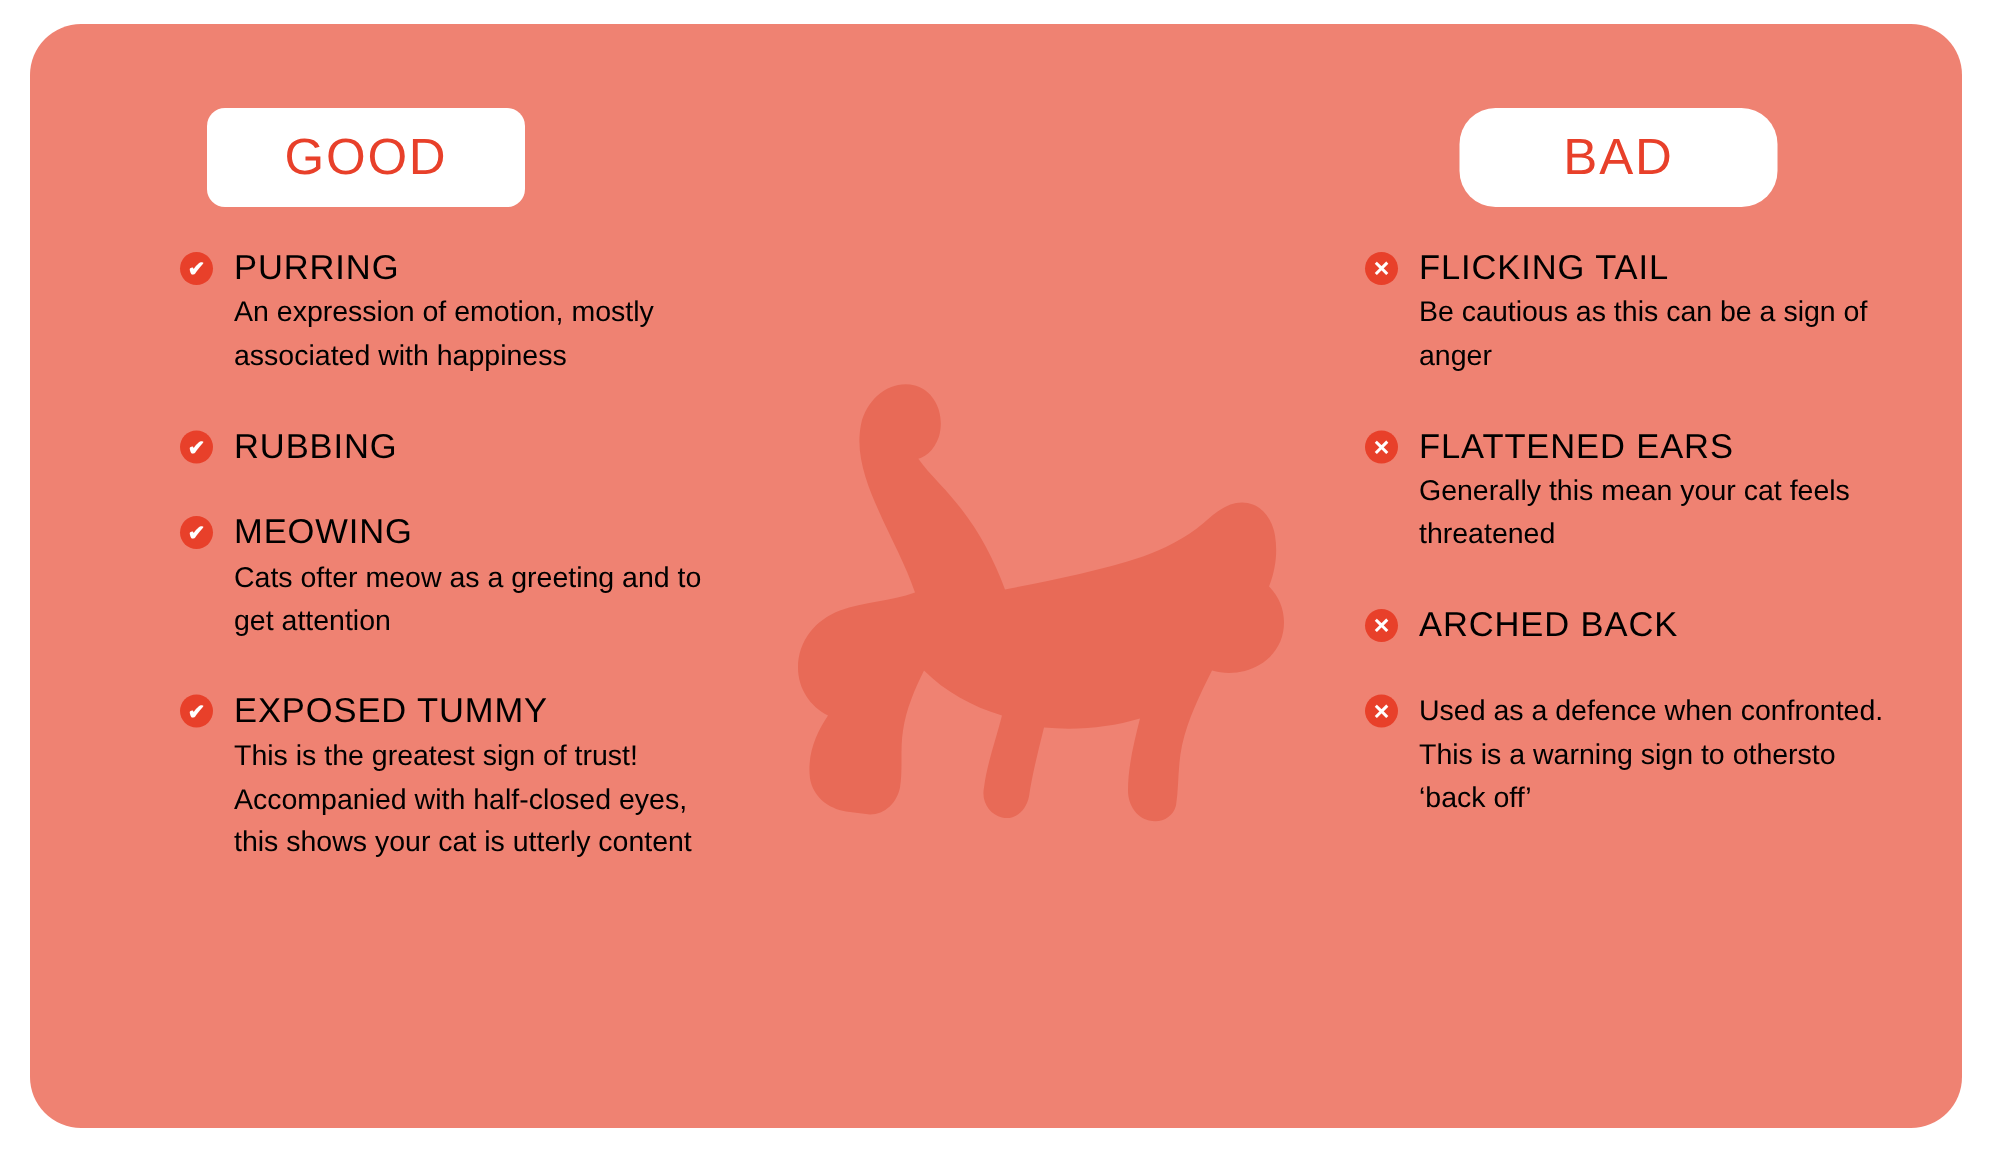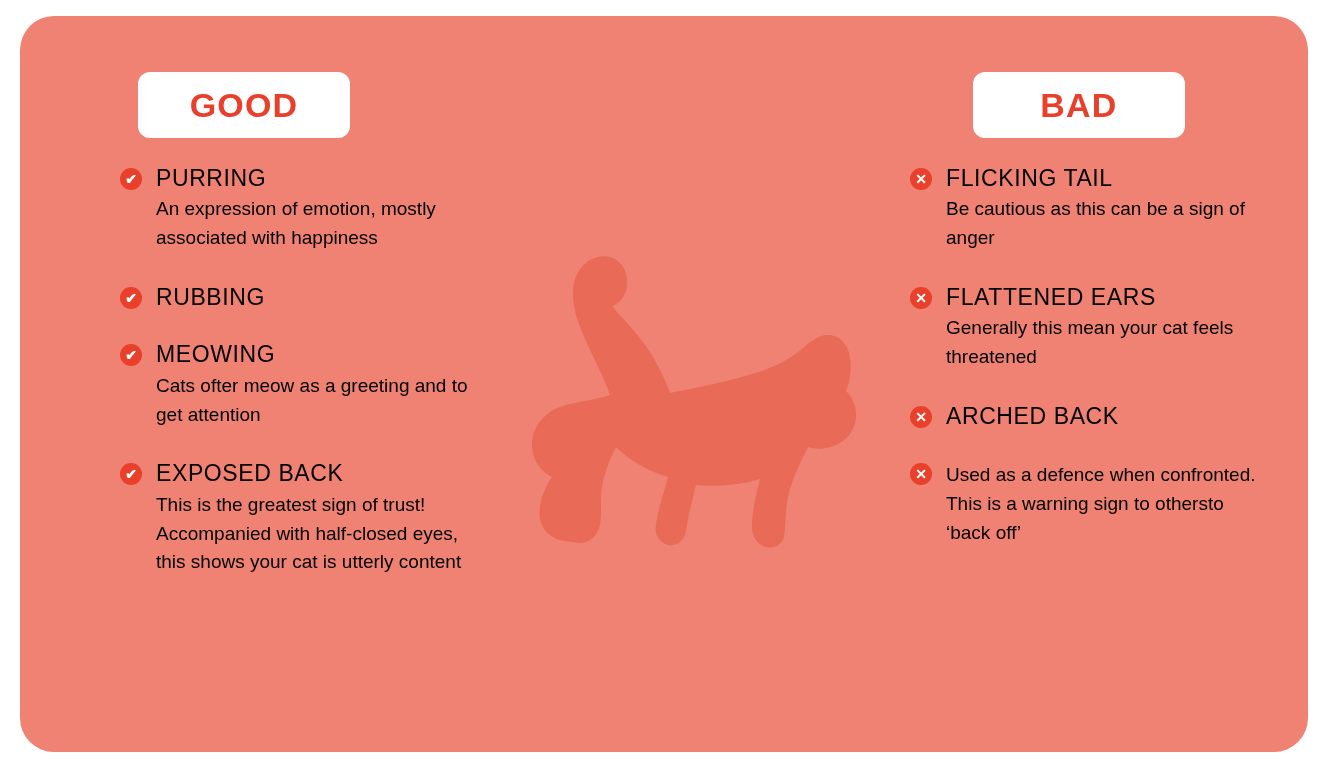--- a/index.html
+++ b/index.html
@@ -27,32 +27,33 @@
     background: #ffffff;
     border-radius: 12px;
     height: 66px;
     display: flex;
     align-items: center;
     justify-content: center;
   }
   .pill-label {
     color: #e8402a;
     font-size: 34px;
-    font-weight: bold;
+    font-weight: normal;
     letter-spacing: 1.2px;
   }
   #pill-good {
     left: 118px;
     top: 56px;
     width: 212px;
   }
   #pill-bad {
     left: 953px;
     top: 56px;
     width: 212px;
+    border-radius: 24px;
   }
   .column {
     position: absolute;
     top: 150px;
     width: 360px;
   }
   #col-good { left: 88px; }
   #col-bad  { left: 878px; }
 
   .entry {
@@ -125,21 +126,21 @@
     </div>
 
     <div class="entry">
       <span class="badge">✔</span>
       <p class="entry-title">MEOWING</p>
       <p class="entry-desc">Cats ofter meow as a greeting and to get attention</p>
     </div>
 
     <div class="entry">
       <span class="badge">✔</span>
-      <p class="entry-title">EXPOSED BACK</p>
+      <p class="entry-title">EXPOSED TUMMY</p>
       <p class="entry-desc">This is the greatest sign of trust! Accompanied with half-closed eyes, this shows your cat is utterly content</p>
     </div>
 
   </div>
 
   <div class="column" id="col-bad">
 
     <div class="entry">
       <span class="badge">✕</span>
       <p class="entry-title">FLICKING TAIL</p>

